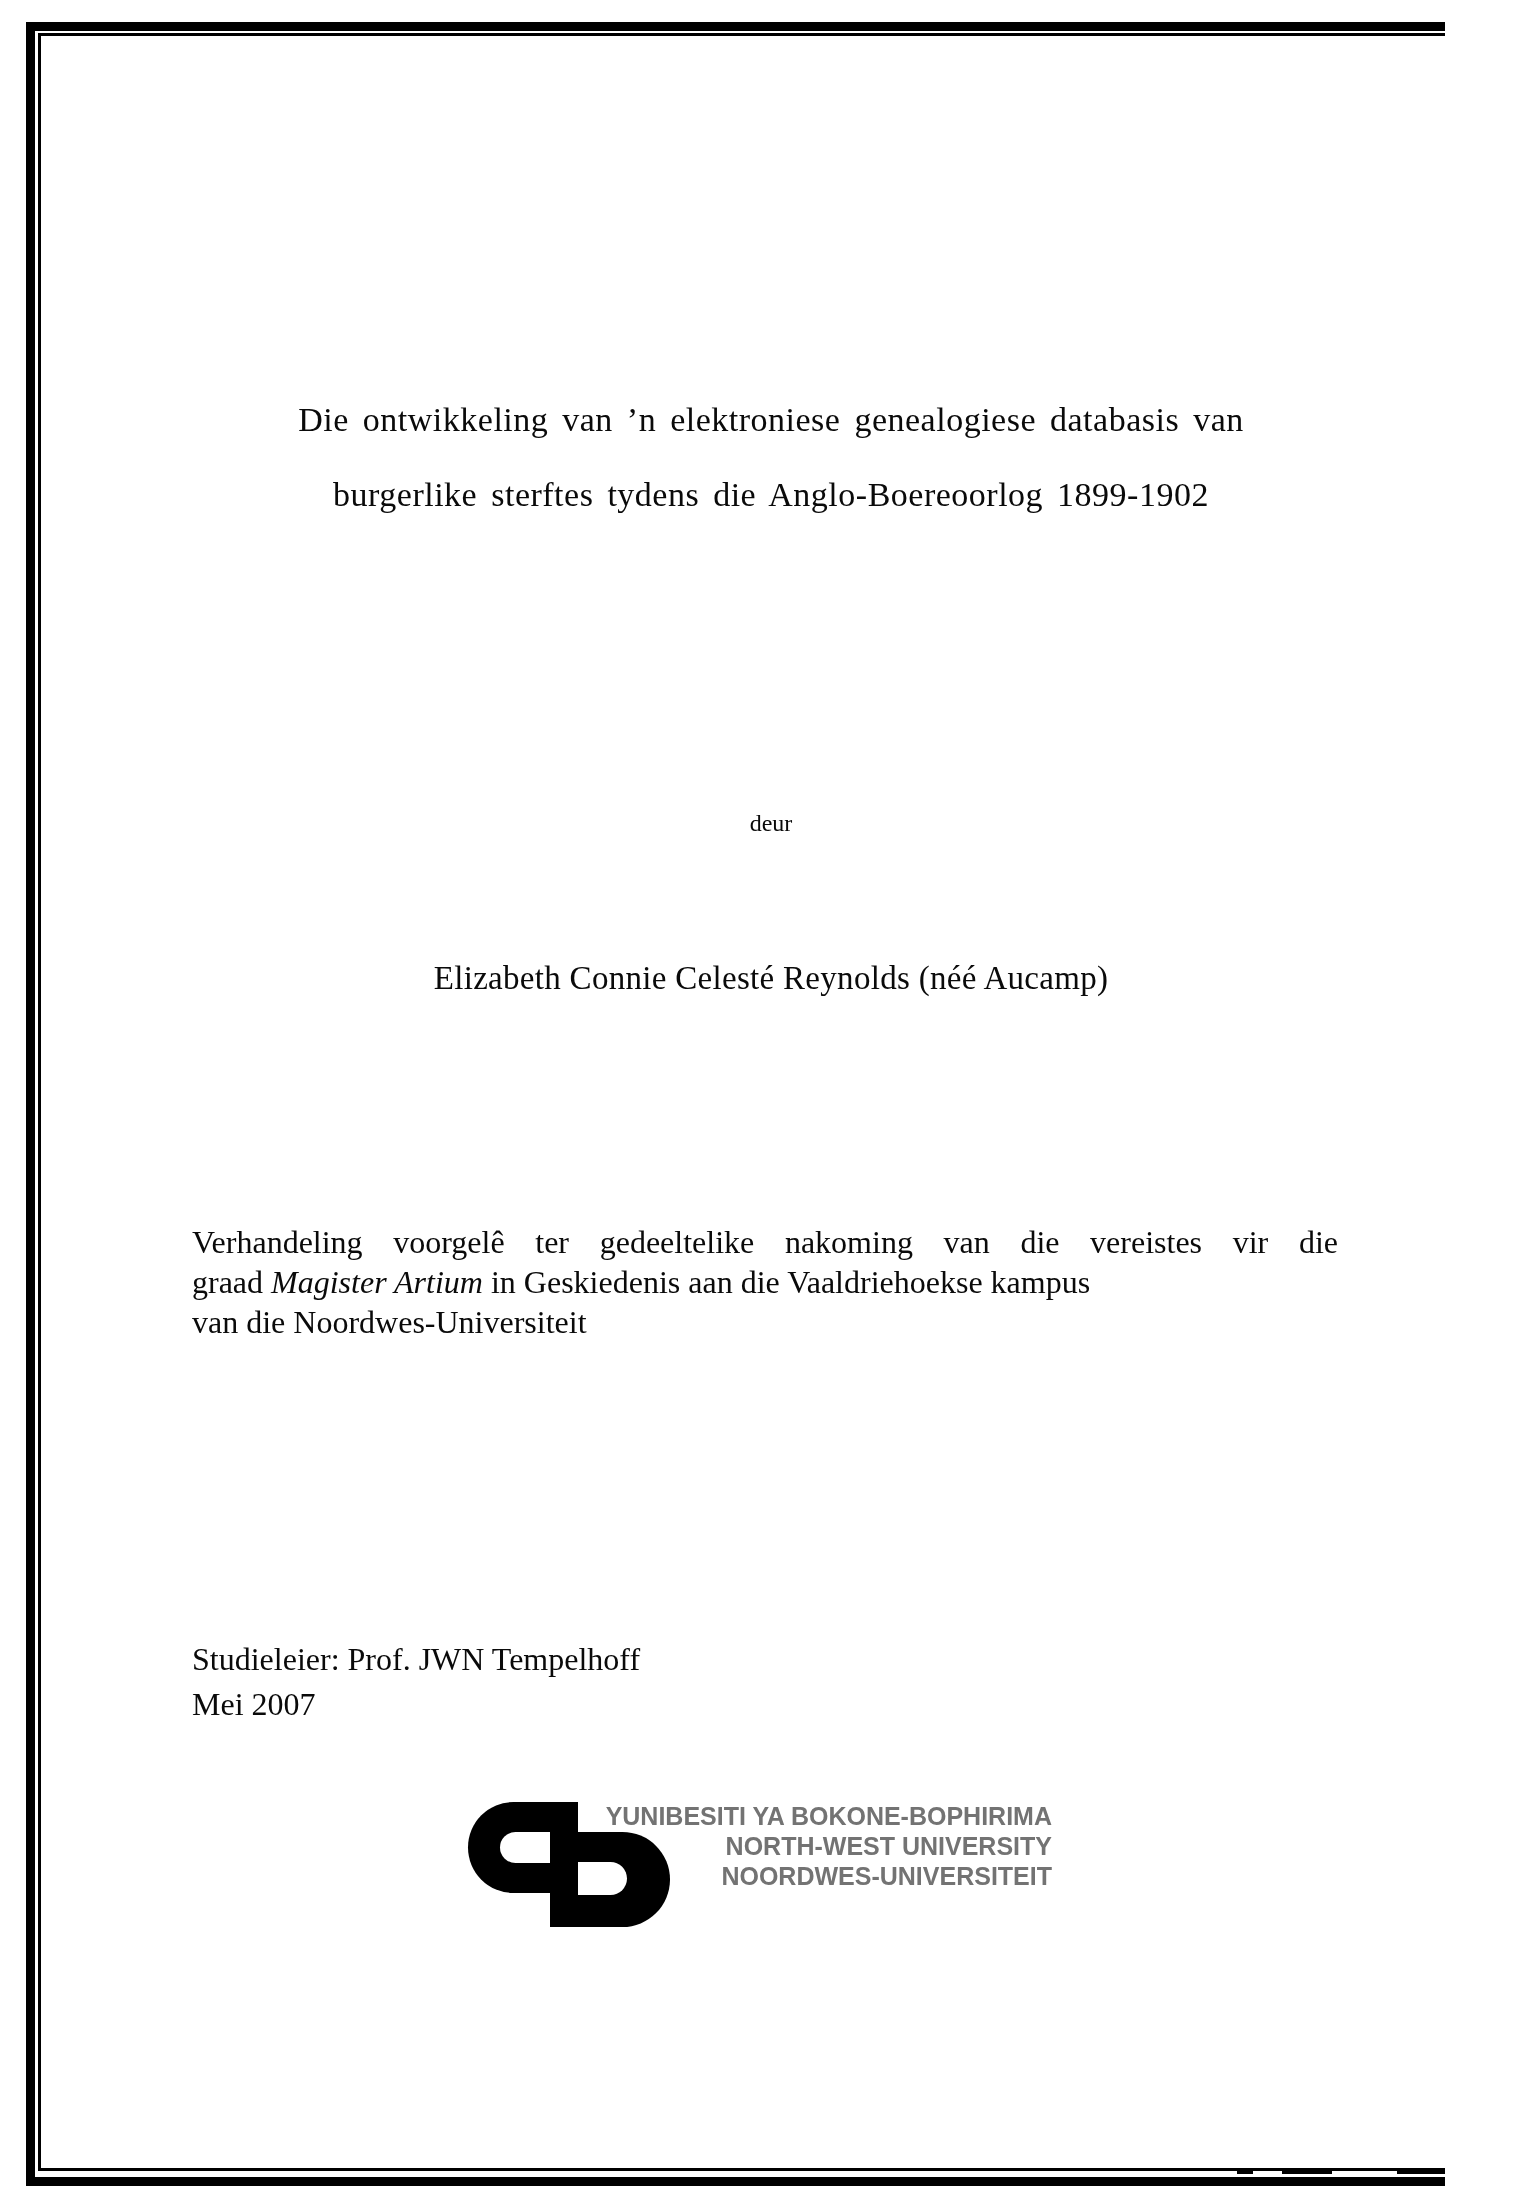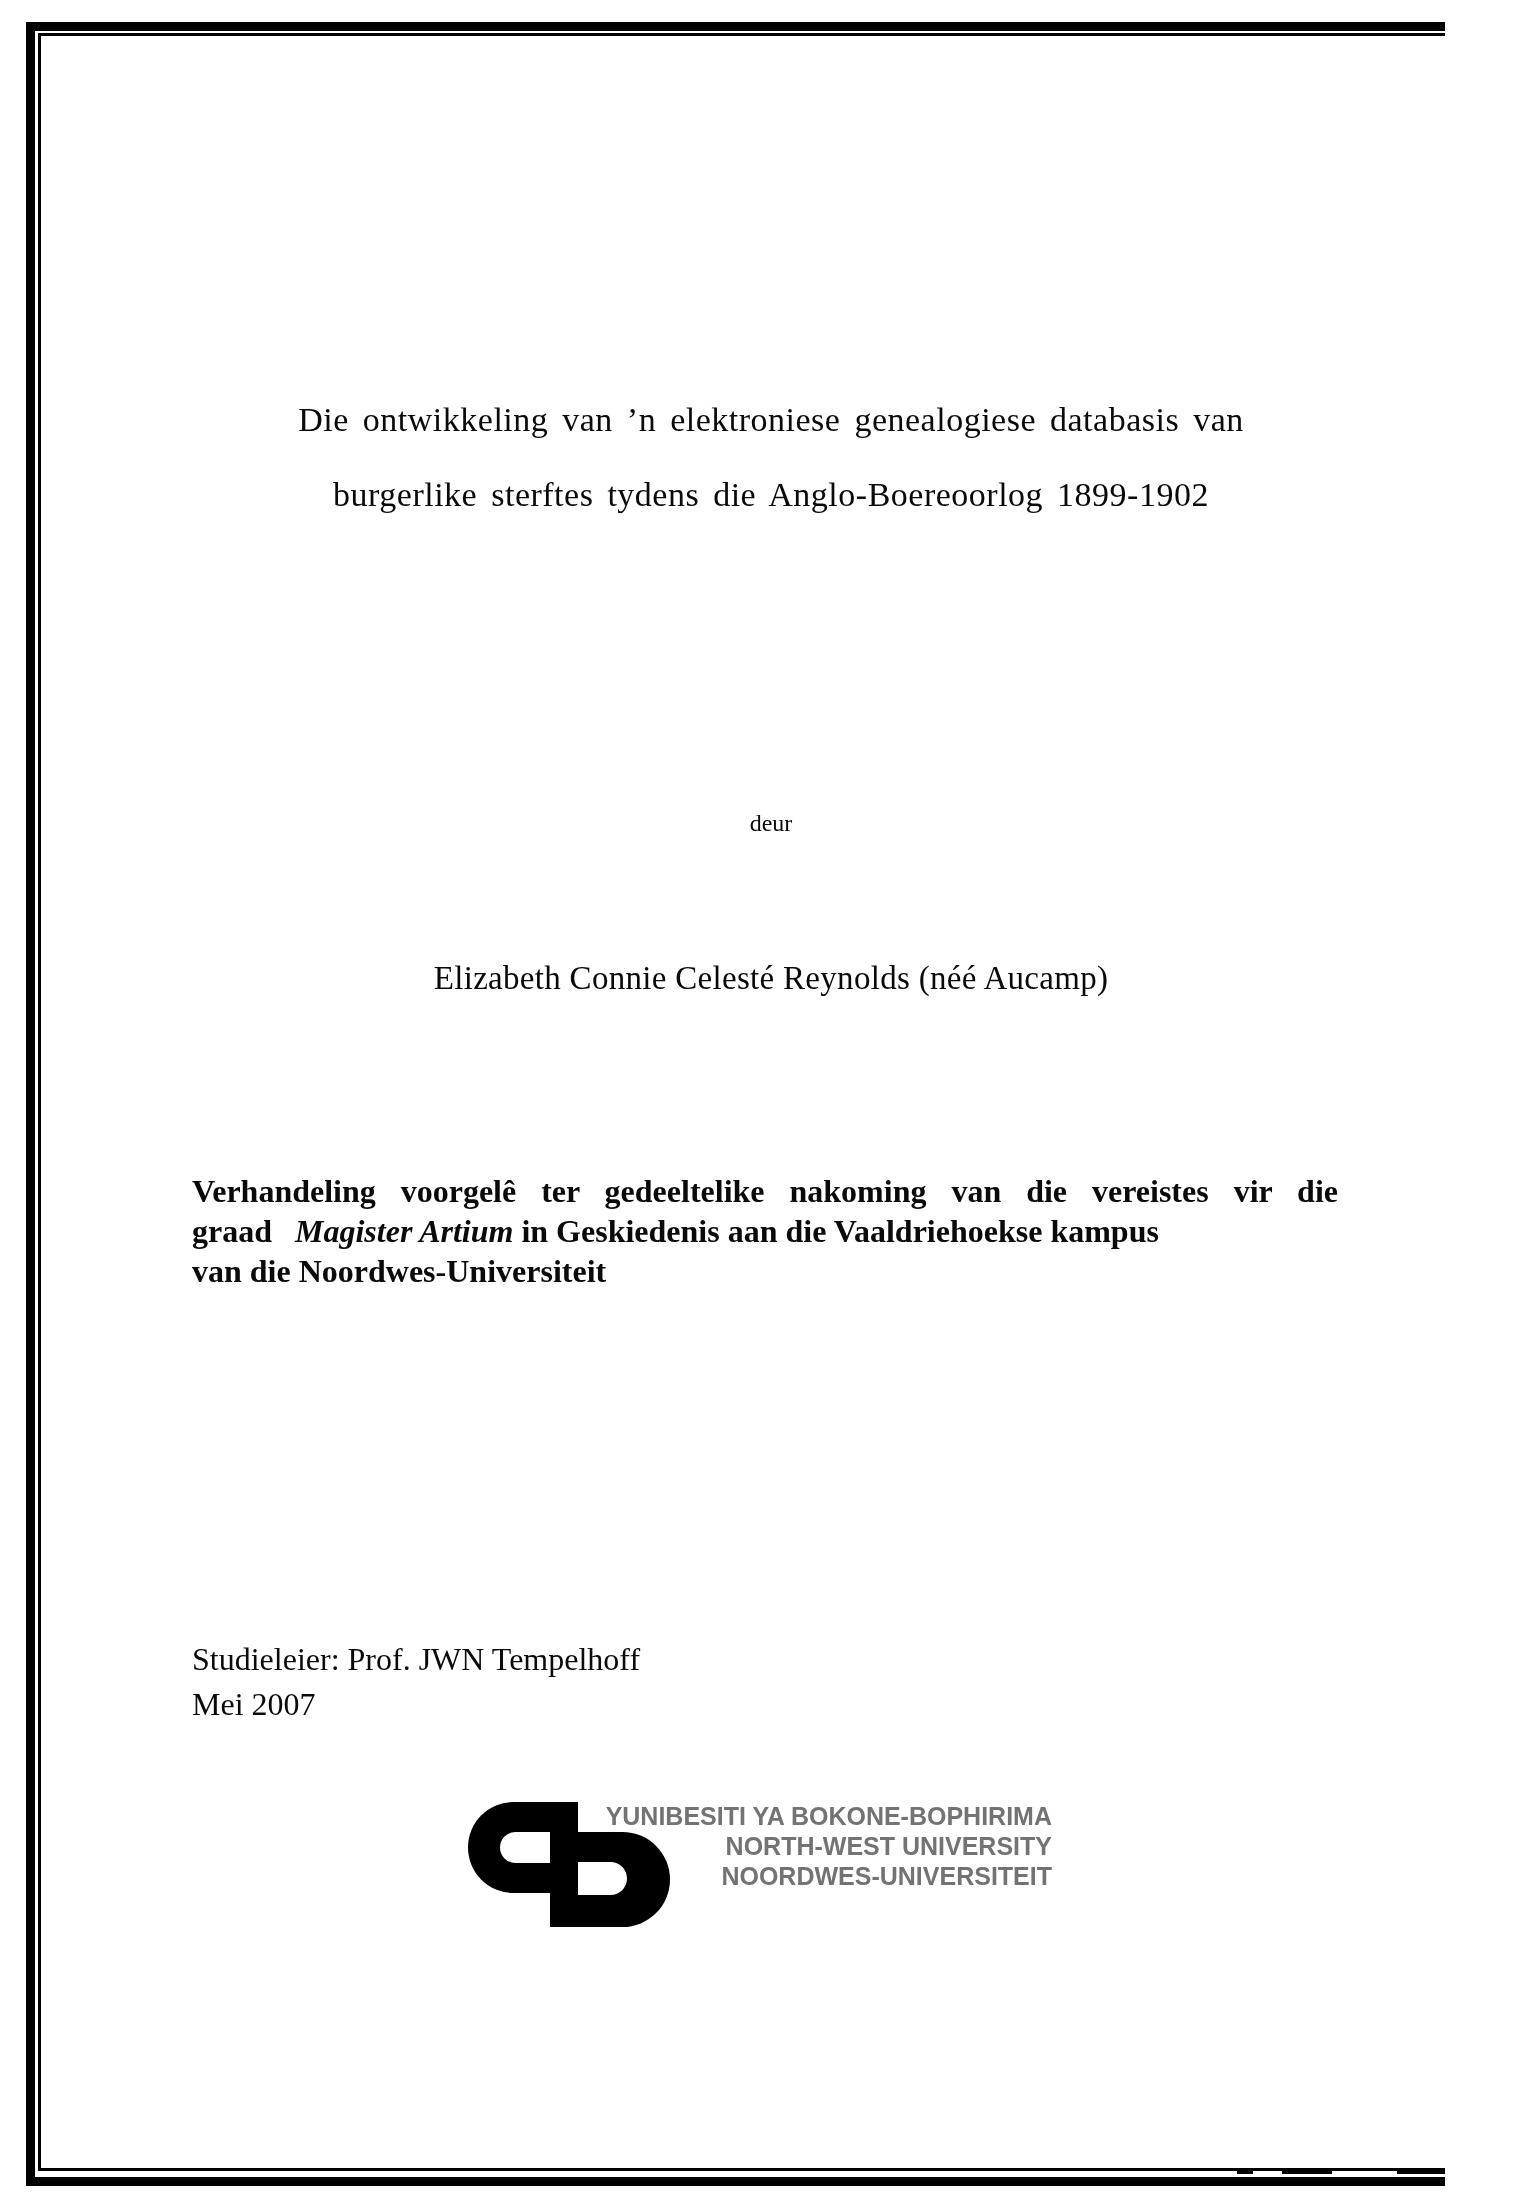--- a/index.html
+++ b/index.html
@@ -55,30 +55,29 @@
     position: absolute;
     left: 45px; width: 1440px; top: 961px;
     text-align: center;
     font-size: 33px;
     line-height: 35px;
     letter-spacing: 0.3px;
     text-indent: 12px;
   }
   .submission {
     position: absolute;
-    left: 192px; width: 1146px; top: 1171px;
+    left: 192px; width: 1146px; top: 1222px;
     font-size: 32px;
     line-height: 40px;
-    font-weight: bold;
   }
   .submission .just {
     text-align: justify;
     text-align-last: justify;
   }
-  .it { font-style: italic; margin-left: 15px; }
+  .it { font-style: italic; }
   .supervisor-block {
     position: absolute;
     left: 192px; top: 1637px;
     font-size: 32px;
     line-height: 45px;
   }
   
   .logo-mark {
     position: absolute;
     left: 468px; top: 1802px;

